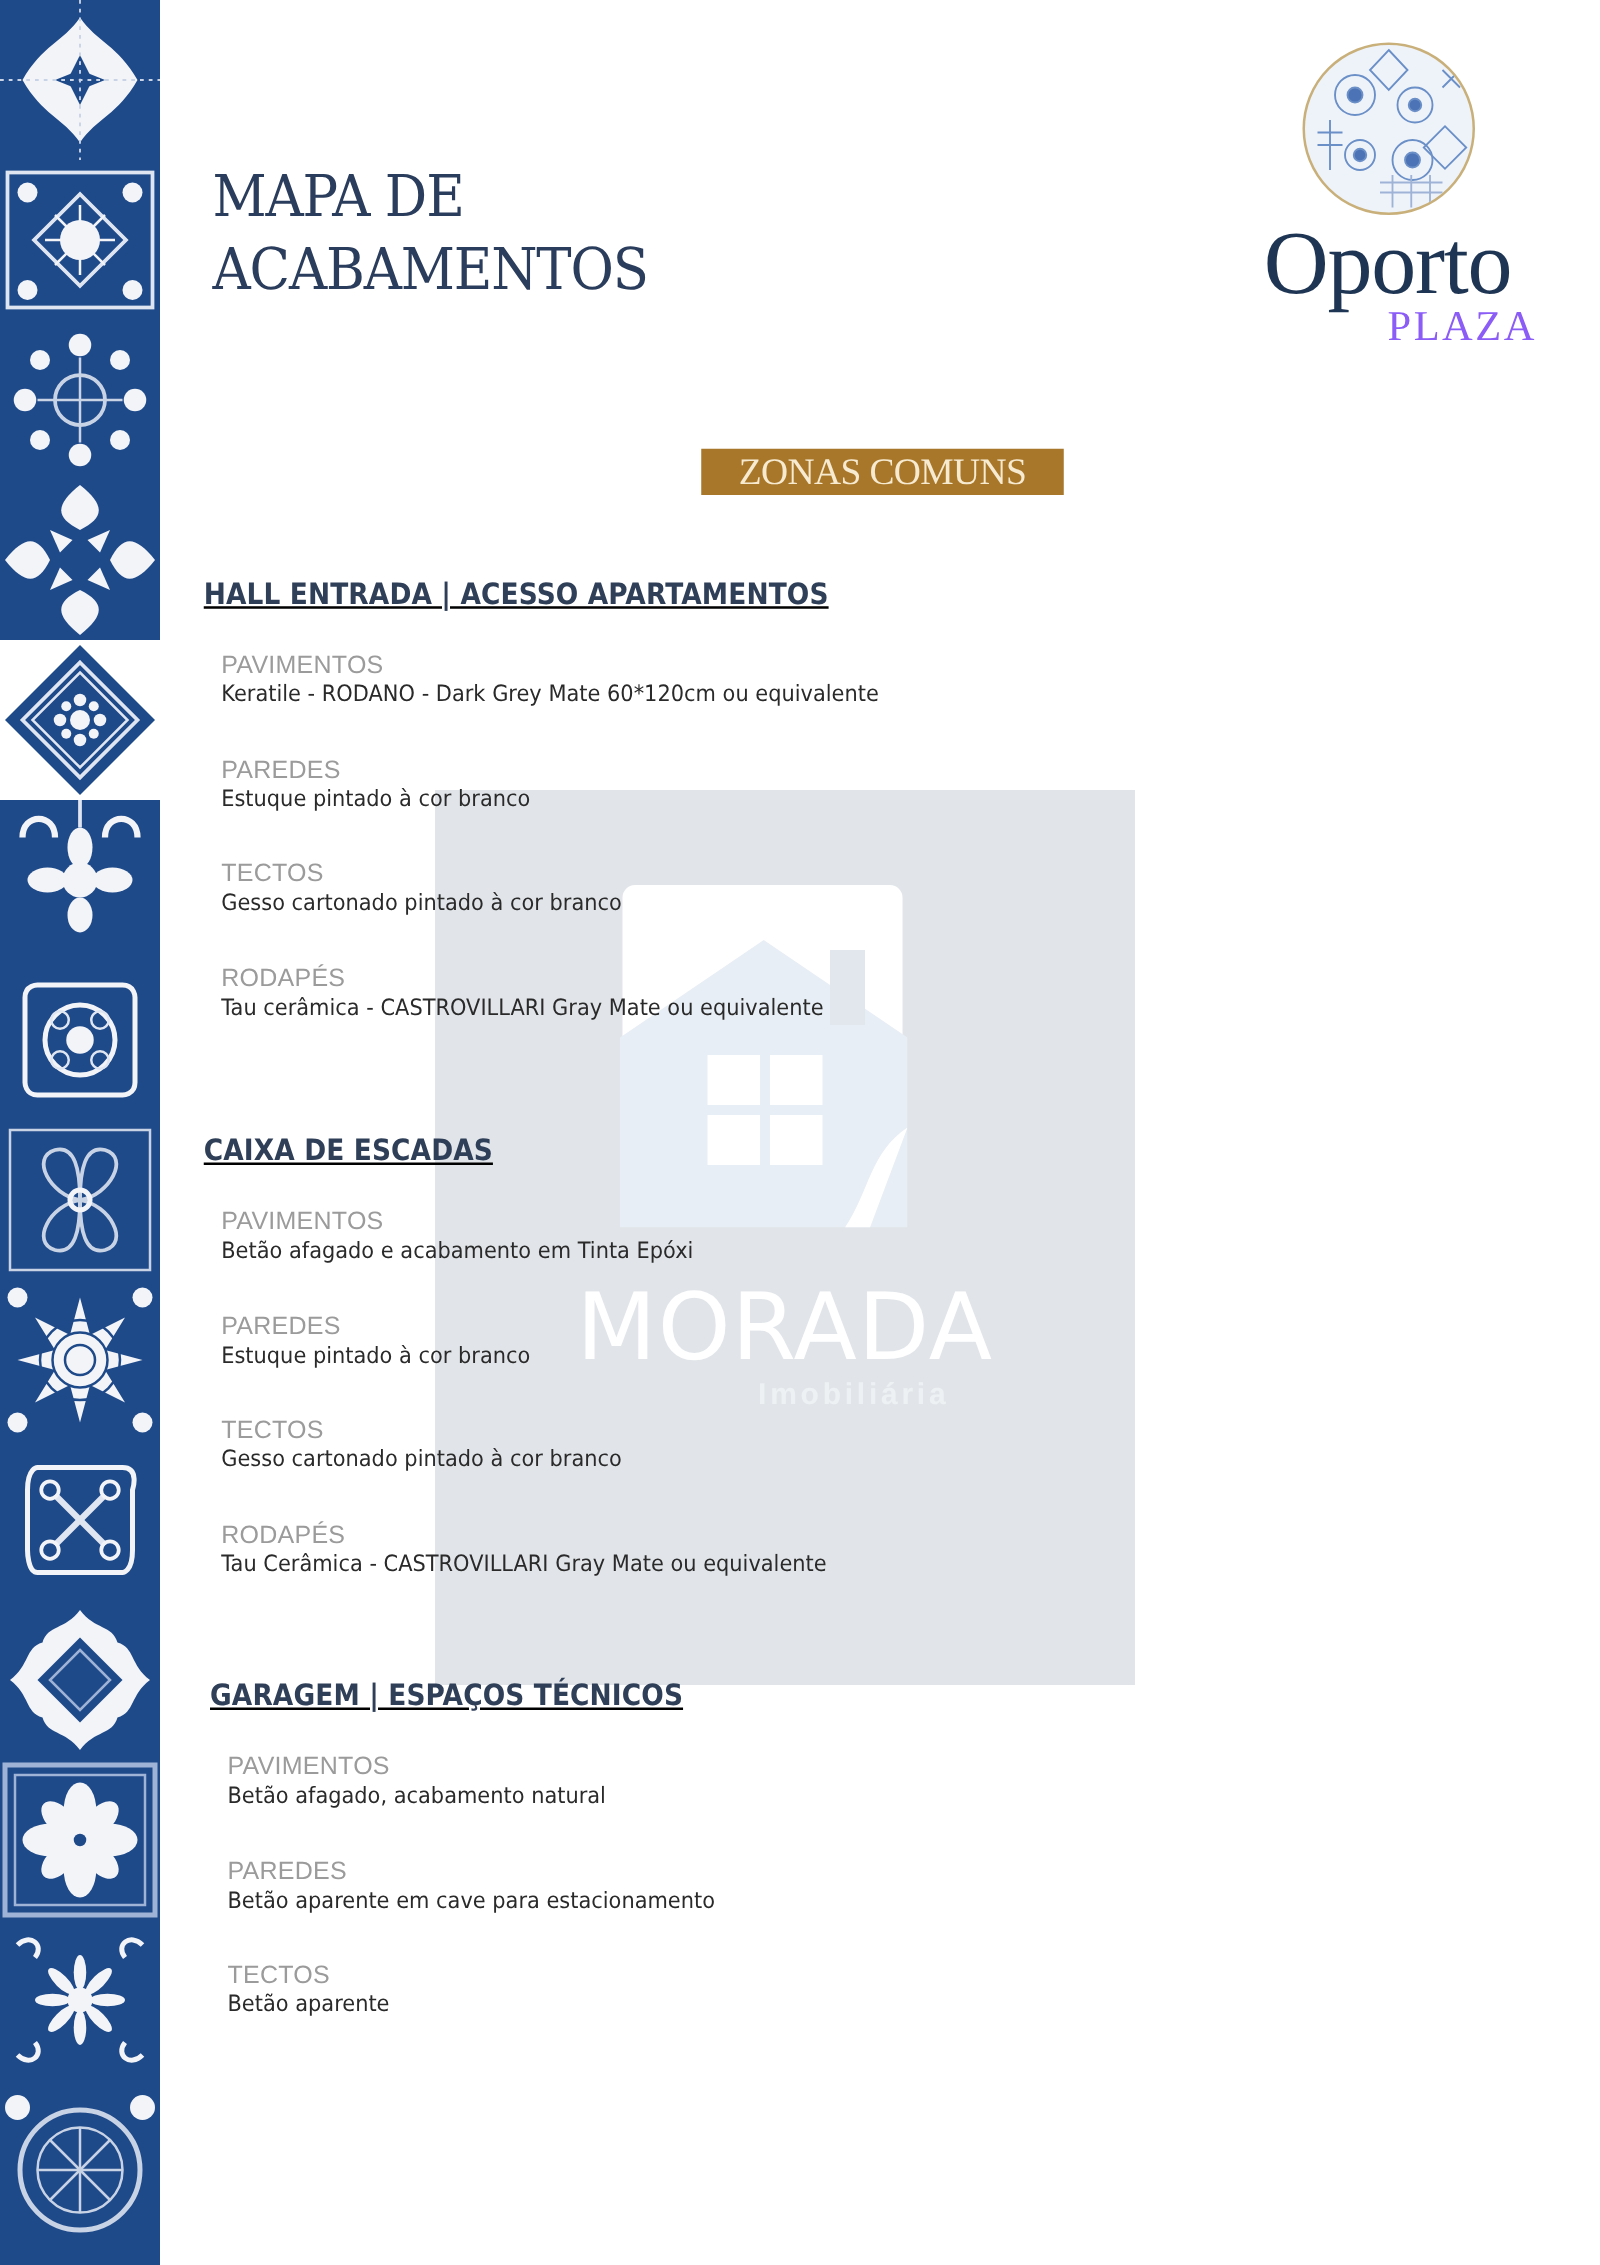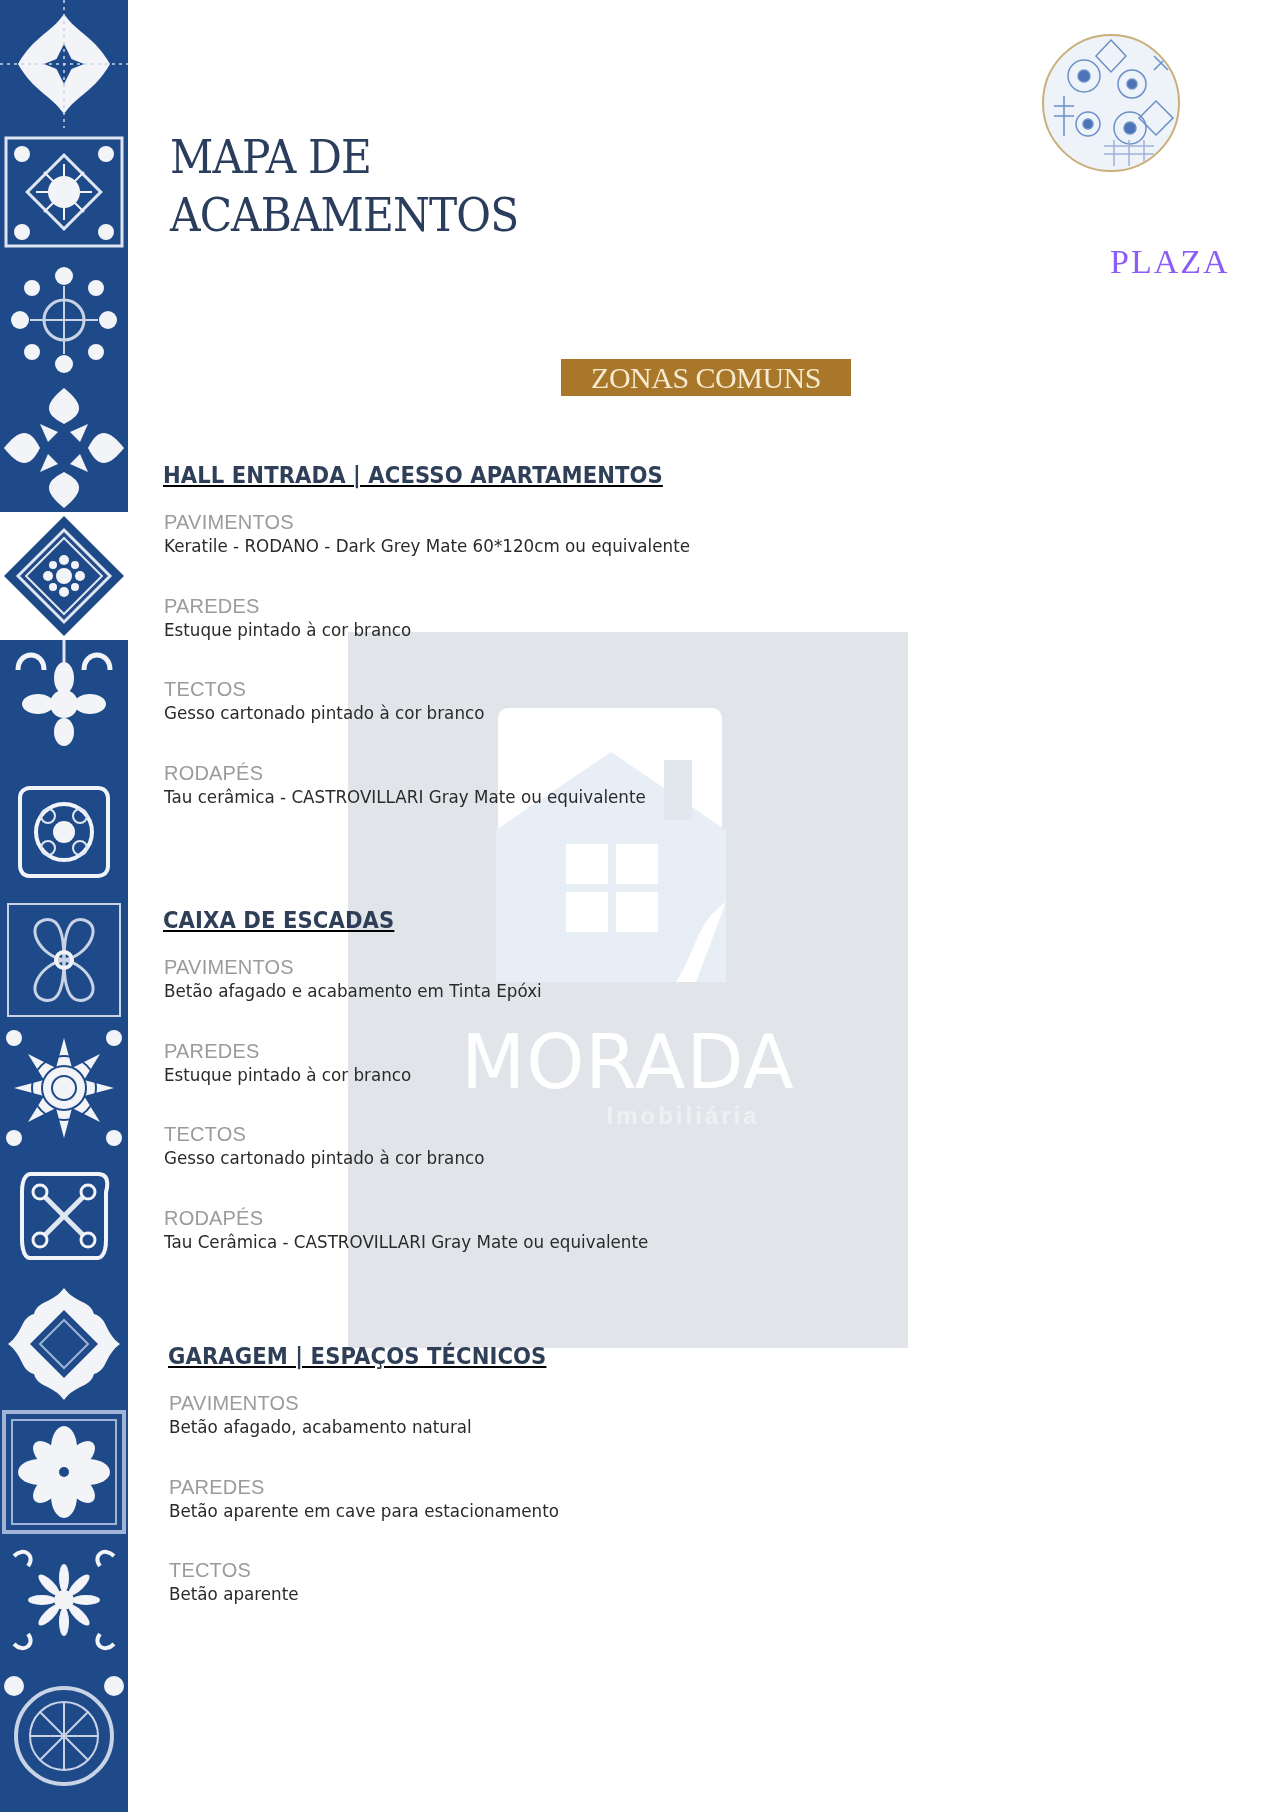--- a/index.html
+++ b/index.html
@@ -78,21 +78,21 @@
 
   
   .content { position: absolute; left: 163px; top: 460px; width: 720px; }
   .section { position: absolute; left: 0; width: 720px; text-decoration: underline; }
   .section-title {
     color: #2f3f58; font-weight: bold; font-size: 23.5px; line-height: 30px;
     letter-spacing: 0.1px; margin: 0;
     font-family: "DejaVu Sans", sans-serif; transform: scaleX(0.9); transform-origin: left;
     white-space: nowrap;
   }
-  .spec { position: absolute; left: 1px; }
+  .spec { position: absolute; left: 14px; margin-top: 10px; }
   .spec-label {
     color: #9b9b9b; font-size: 20px; line-height: 24px; font-weight: normal;
     letter-spacing: 0.2px; white-space: nowrap;
   }
   .spec-value {
     color: #2a2a2a; font-size: 18px; line-height: 24px; white-space: nowrap;
     font-family: "DejaVu Sans", sans-serif; transform: scaleX(0.93); transform-origin: left;
   }
 </style>
 </head>
@@ -342,20 +342,21 @@
         <circle cx="86" cy="92" r="16"></circle>
           <circle cx="86" cy="92" r="6" fill="#4b73b5"></circle>
         <rect x="100" y="70" width="24" height="24" transform="rotate(45 112 82)"></rect>
         <polygon points="67,4 82,20 67,36 52,20"></polygon>
         <path d="M10 70 H30 M10 80 H30 M20 60 V100"></path>
         <path d="M60 110 H110 M60 118 H110 M70 104 V130 M85 104 V130 M100 104 V130" stroke="#9fb3d6"></path>
         <path d="M110 20 L124 34 M124 20 L110 34"></path>
       </g>
     </svg>
   </div>
+  <div class="logo-word">Oporto</div>
   <div class="logo-sub">PLAZA</div>
 </div>
 
 <div class="banner">ZONAS COMUNS</div>
 
 <div class="watermark">
   <div class="wm-card"></div>
   <svg class="wm-house" viewBox="0 0 230 230">
     <polygon points="115,0 230,78 230,230 0,230 0,78" fill="#e8eef5"></polygon>
     <rect x="168" y="8" width="28" height="60" fill="#e2e7ed"></rect>

